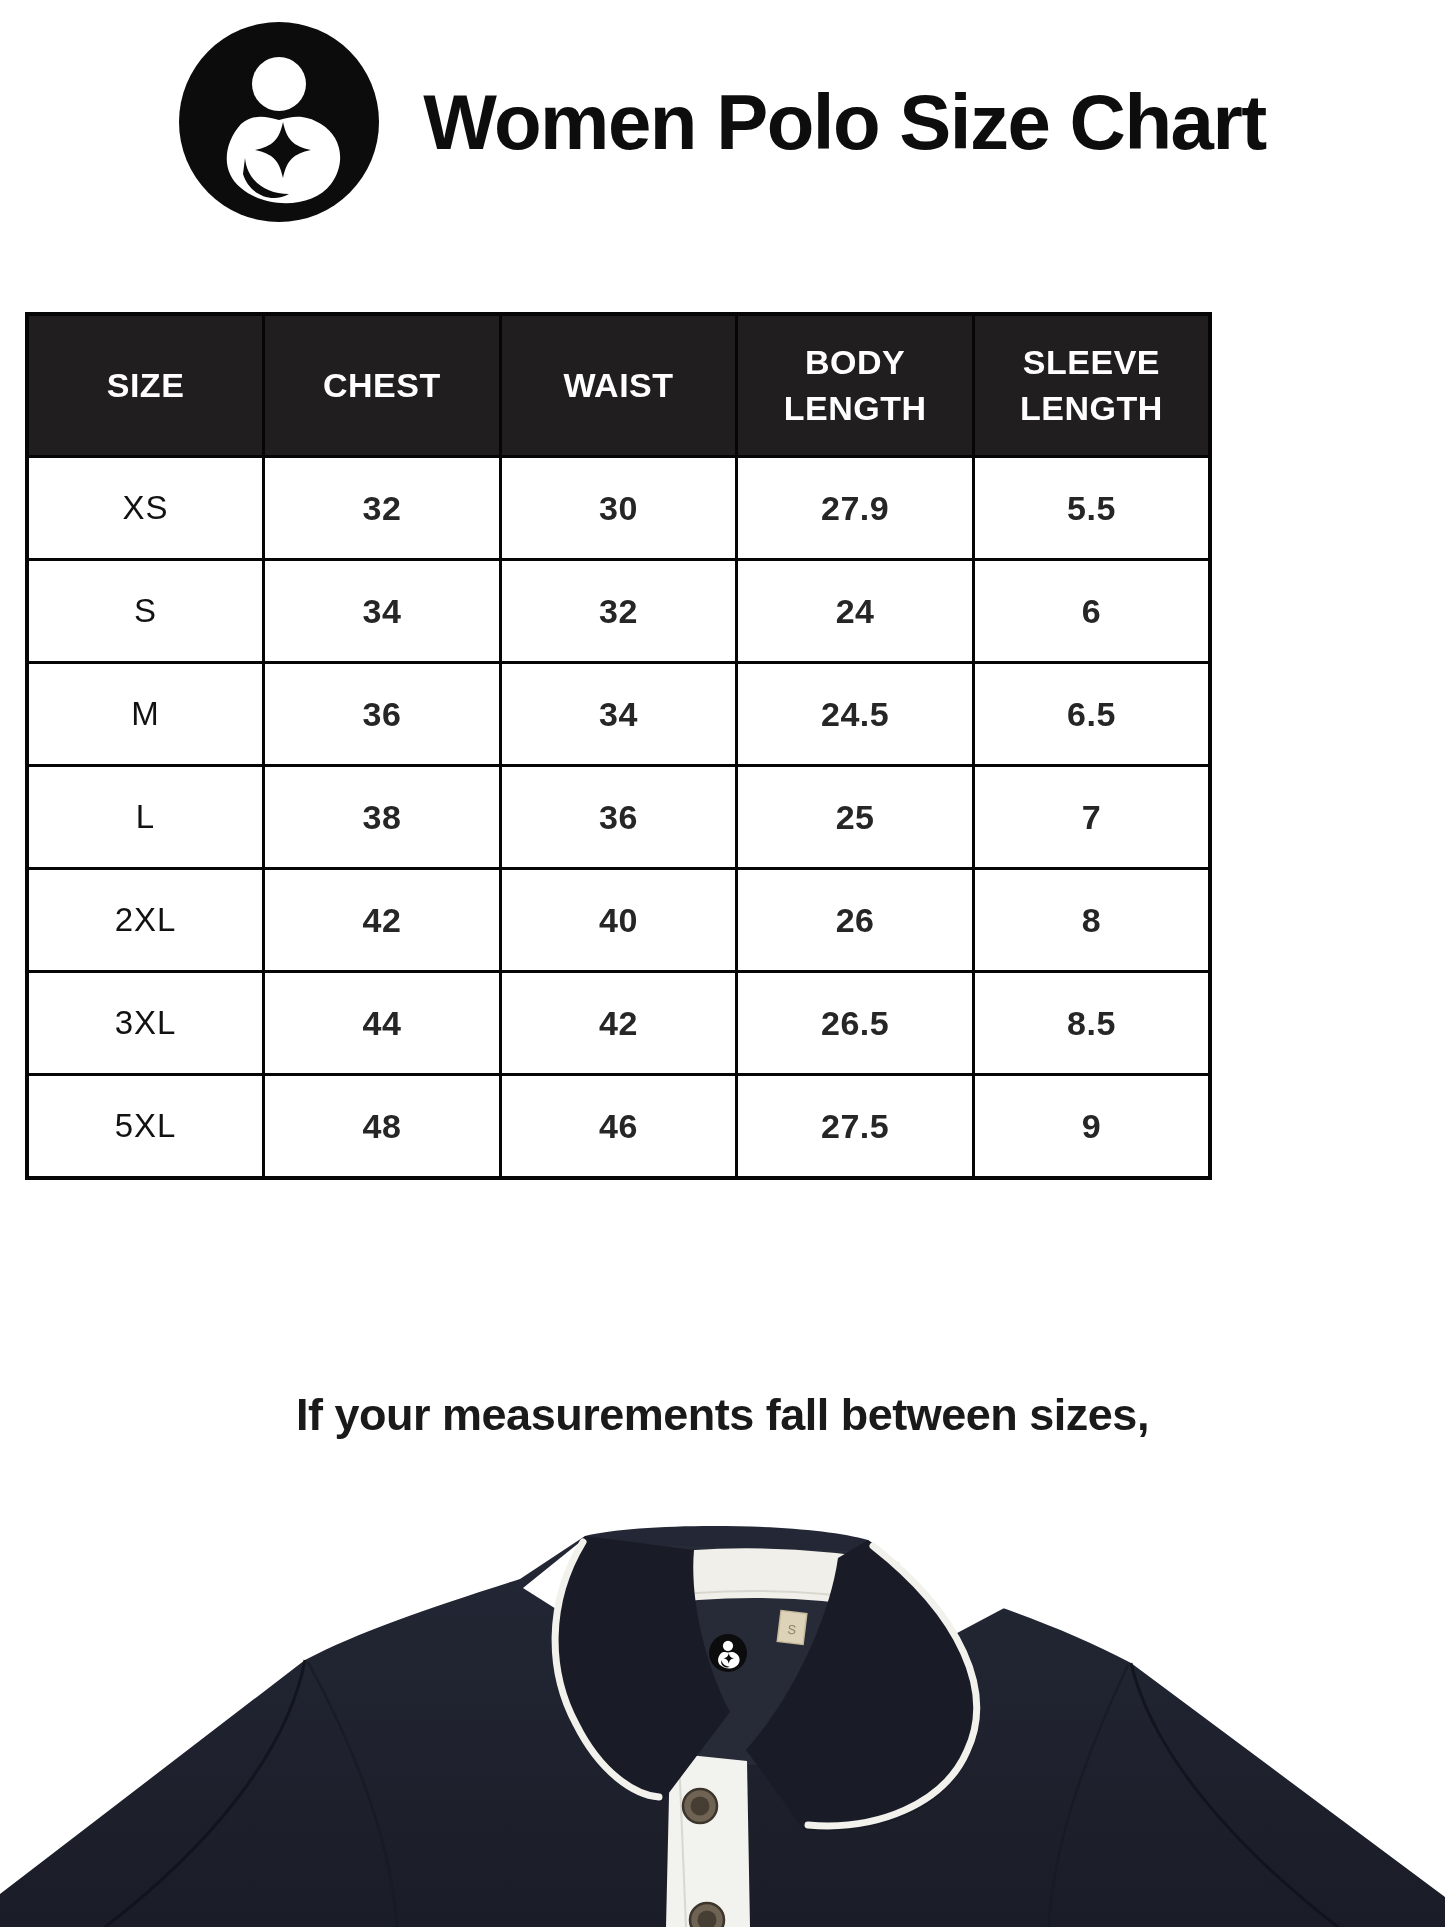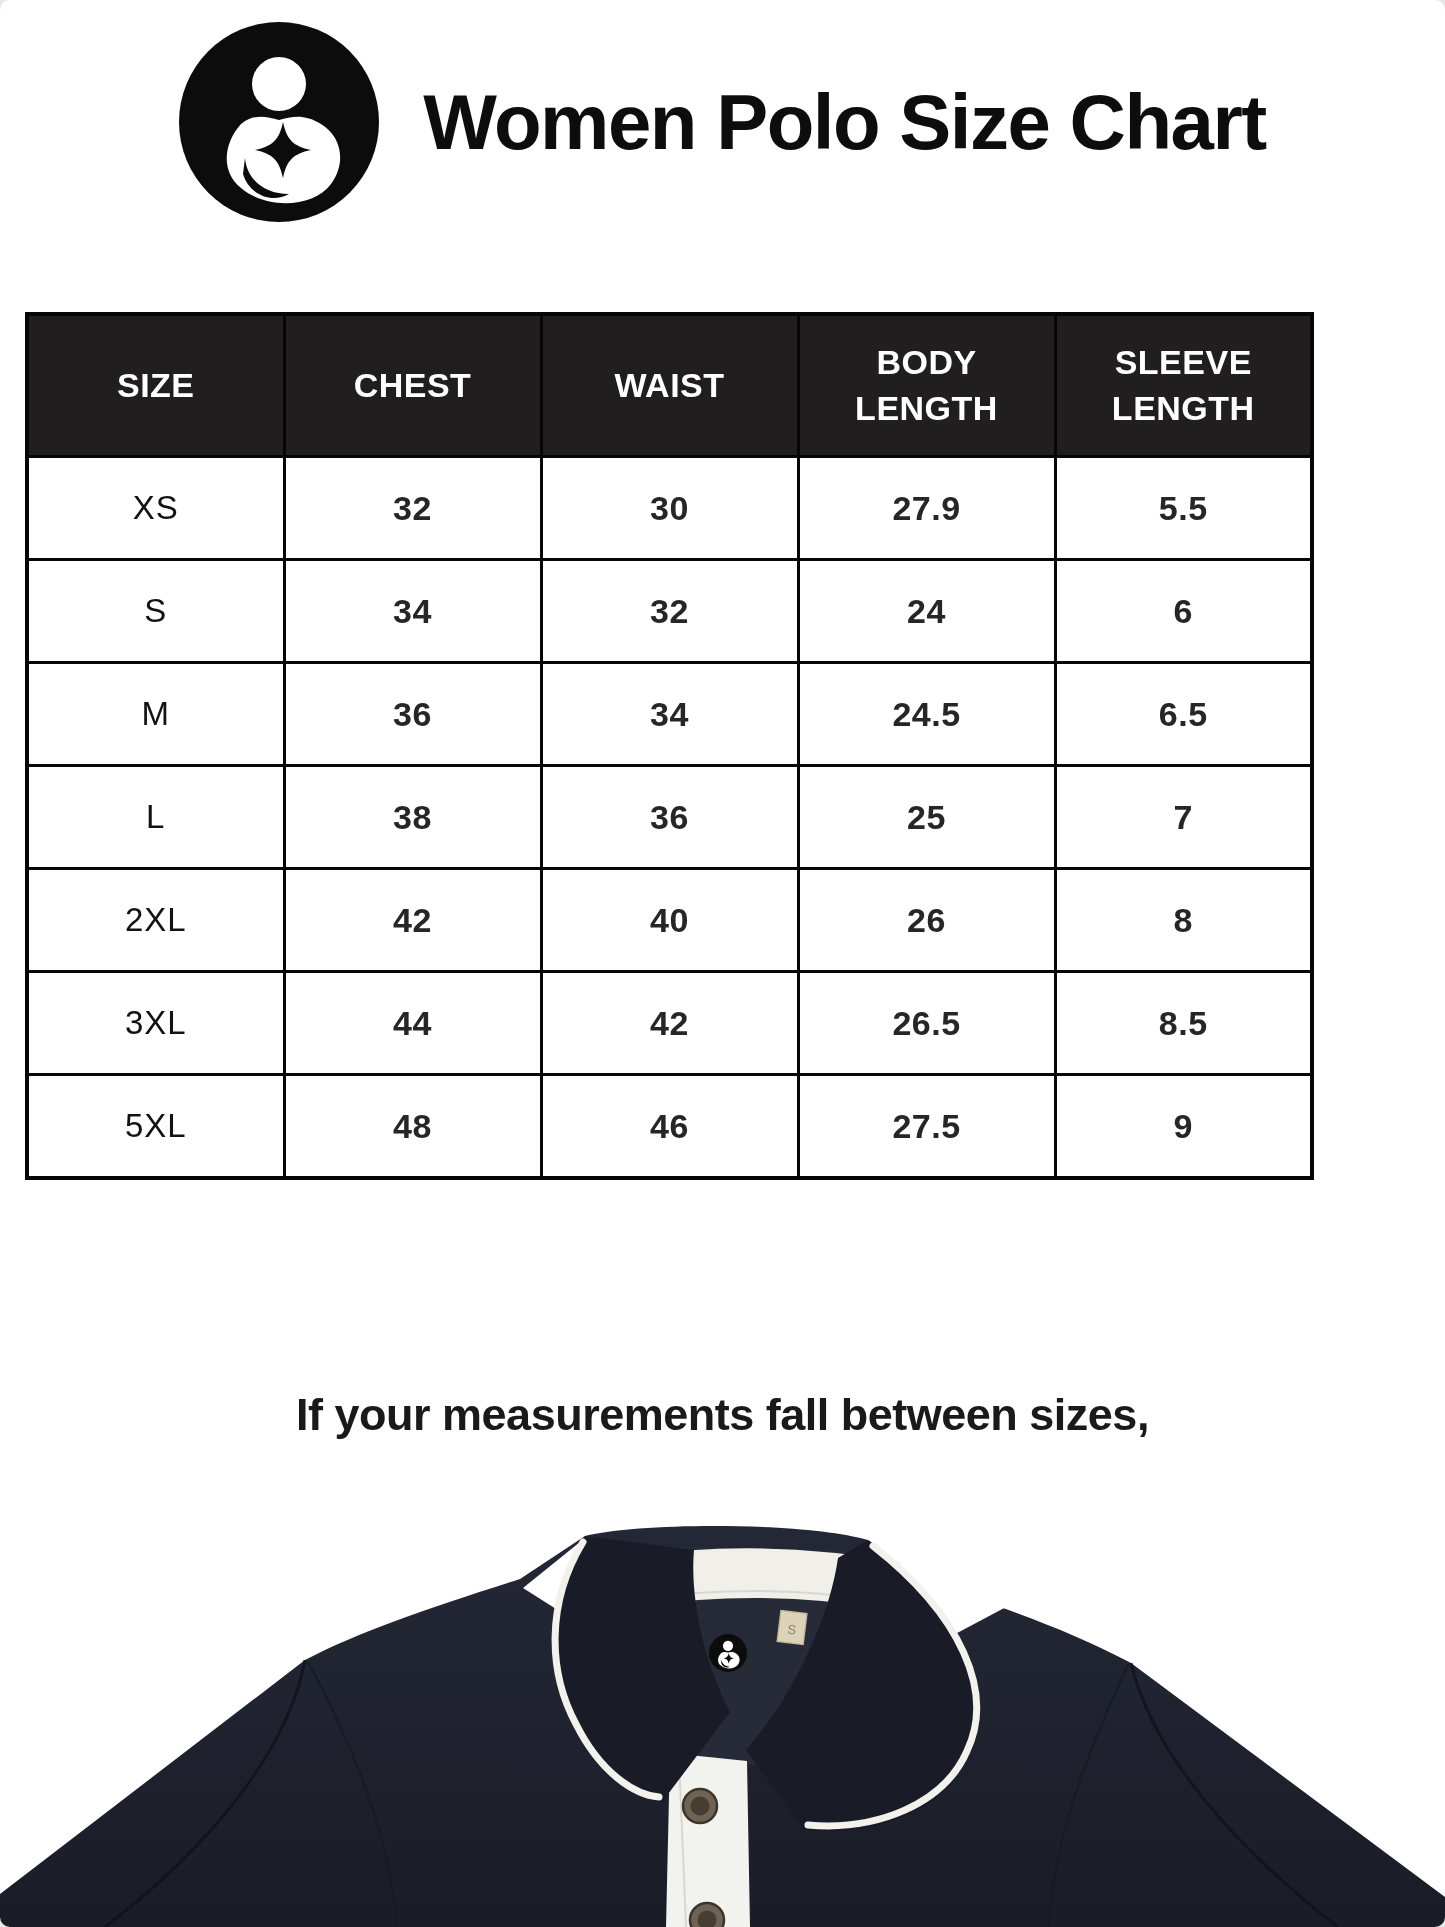--- a/index.html
+++ b/index.html
@@ -1,36 +1,35 @@
 <!DOCTYPE html>
 <html><head>
 <meta charset="utf-8">
 <style>
   html, body { margin:0; padding:0; background:#e8e8e8; }
   .page {
     position:relative; width:1445px; height:1927px; margin:0 auto;
     background:#ffffff; overflow:hidden;
     font-family:"Liberation Sans", sans-serif;
-    border-radius:10px;
   }
 
   
   .header {
     position:absolute; top:22px; left:0; width:100%;
     display:flex; align-items:center; justify-content:center; gap:44px;
   }
   .logo { width:200px; height:200px; flex:0 0 auto; }
   .title {
     margin:0; font-size:78px; font-weight:800; letter-spacing:-1.5px;
     color:#0d0d0d; white-space:nowrap;
   }
 
   
   .size-table {
-    position:absolute; top:312px; left:25px; width:1289px;
+    position:absolute; top:312px; left:25px; width:1187px;
     border-collapse:collapse; table-layout:fixed;
     border:4px solid #060606;
   }
   .size-table th, .size-table td {
     border:3px solid #060606; text-align:center; vertical-align:middle; padding:0;
   }
   .size-table thead th {
     background:#201e1e; color:#ffffff;
     font-size:34px; font-weight:700; letter-spacing:0.5px;
     height:139px; line-height:1.35;

